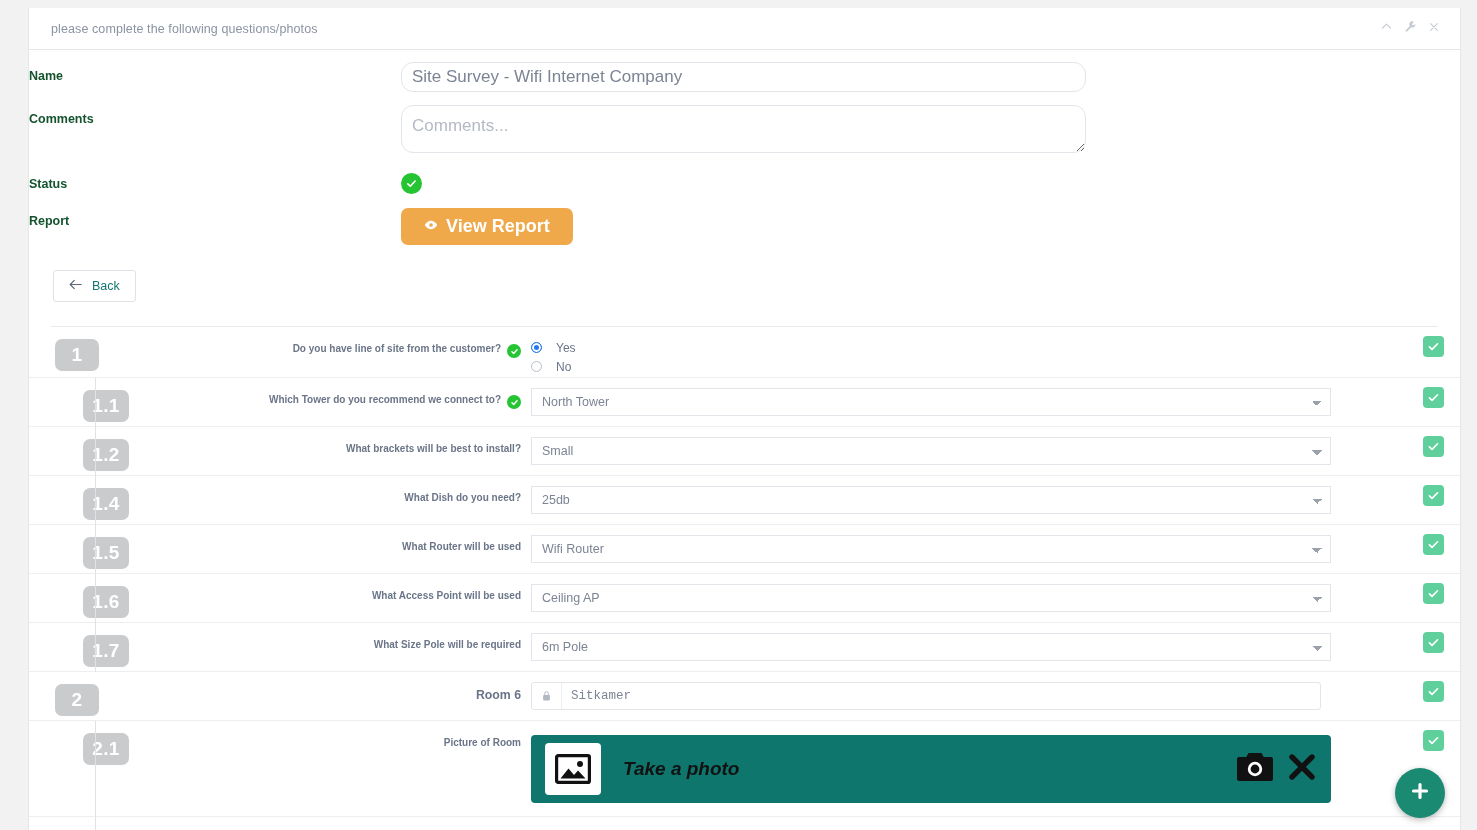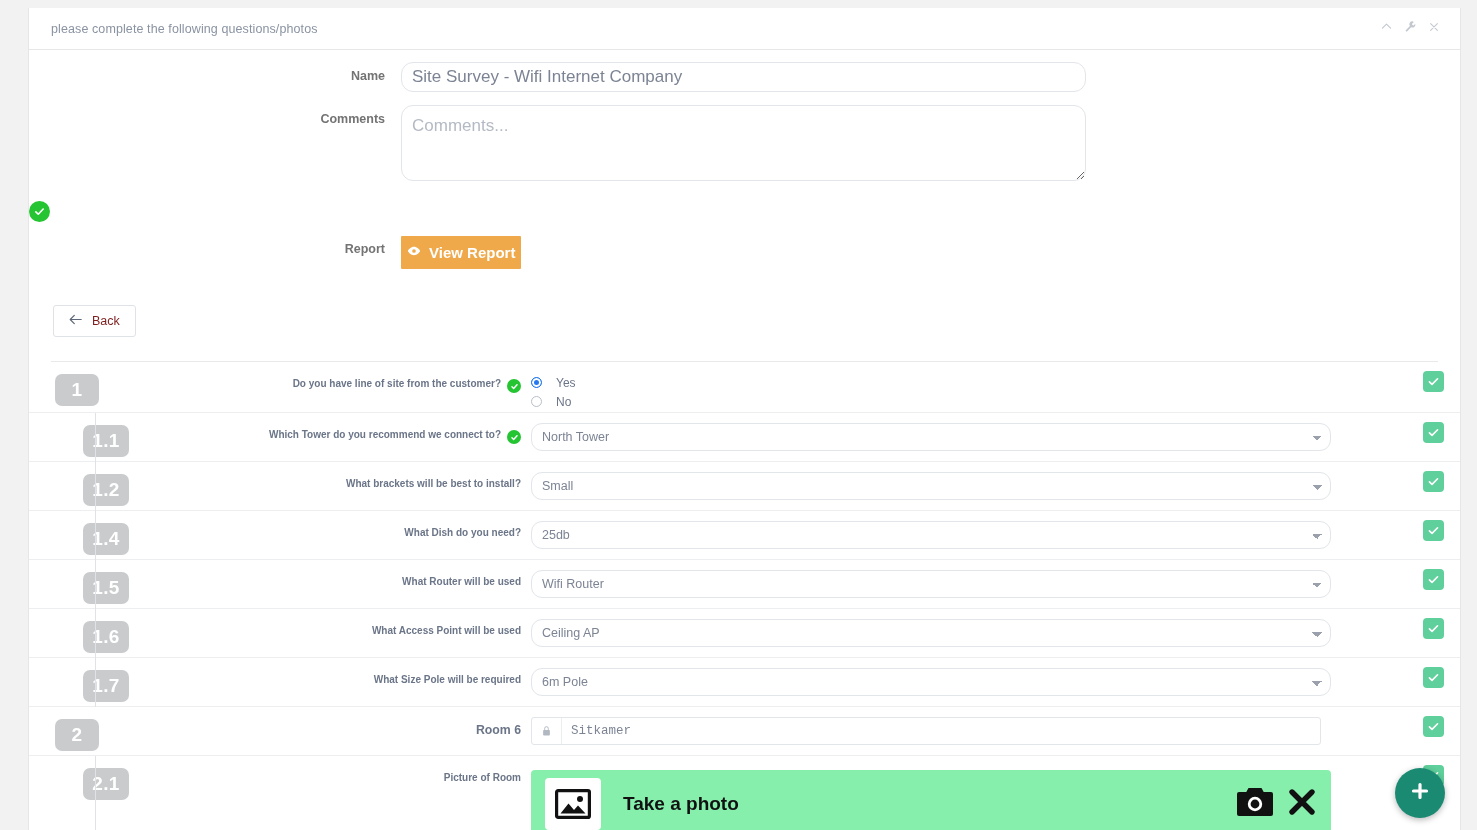--- a/index.html
+++ b/index.html
@@ -40,55 +40,55 @@
   .panel-tools {
     position: absolute; right: 20px; top: 12px;
     display: flex; gap: 11px; align-items: center;
     color: #c3c8d0;
   }
   .panel-tools .t { cursor: pointer; line-height: 1; display:block; }
   
   .form { padding-top: 12px; }
   .frow { display: flex; align-items: flex-start; margin-bottom: 13px; }
   .flabel {
-    width: 372px; text-align: right; padding-right: 16px;
-    font-size: 12.5px; font-weight: bold; color: #737373;
+    width: 372px; text-align: left; padding-right: 16px;
+    font-size: 12.5px; font-weight: bold; color: #14532d;
     padding-top: 7px;
   }
   .fctrl { flex: 1; }
   .inp {
     width: 685px; height: 30px;
     border: 1px solid #e2e5e9; border-radius: 12px;
     background:#fff; font-size: 17px; color: #7c8494;
     padding: 0 10px; outline: none;
     font-family: "Liberation Sans", sans-serif;
   }
   .inp::placeholder { color:#b4bac4; }
   textarea.inp {
-    height: 76px; padding: 8px 10px; resize: vertical;
+    height: 48px; padding: 8px 10px; resize: vertical;
     line-height: 1.4;
   }
   .check-badge {
     width: 21px; height: 21px; border-radius: 50%;
     background: #25c433; display:inline-flex;
     align-items:center; justify-content:center; margin-top: 3px;
   }
   .check-badge svg { display:block; }
   .btn-report {
     display: inline-flex; align-items:center; gap:8px;
-    background: #efa94a; border:none; border-radius: 1px;
-    color:#fff; font-size: 15px; font-weight:bold;
-    padding: 8px 6px; cursor:pointer; margin-top: 1px;
+    background: #efa94a; border:none; border-radius: 7px;
+    color:#fff; font-size: 18px; font-weight:bold;
+    padding: 8px 23px; cursor:pointer; margin-top: 1px;
     font-family: "Liberation Sans", sans-serif;
   }
   .btn-back {
     display:inline-flex; align-items:center; gap:10px;
-    margin: 23px 0 0 24px;
+    margin: 12px 0 0 24px;
     background:#fff; border:1px solid #dfe2e6; border-radius:3px;
-    color:#7f1d1d; font-size:12.5px; padding: 8px 15px;
+    color:#0f766e; font-size:12.5px; padding: 8px 15px;
     cursor:pointer; font-family:"Liberation Sans", sans-serif;
   }
   .hr-sep {
     margin: 24px 22px 0 22px;
     border-top: 1px solid #e9e9e9;
   }
   
   .qbody { position: relative; }
   .qrow {
     display:flex; align-items:flex-start;
@@ -112,21 +112,21 @@
     display:flex; justify-content:flex-end; align-items:flex-start; gap:6px;
   }
   .mini-check {
     width:14px;height:14px;border-radius:50%;background:#25c433;
     display:inline-flex;align-items:center;justify-content:center;
     flex:none; margin-top:1px;
   }
   .qctrl { flex:1; padding-top: 10px; padding-right: 60px; }
   .sel {
     width: 800px; height: 28px;
-    border:1px solid #e2e5e9; border-radius:11px;
+    border:1px solid #e2e5e9; border-radius:0;
     background:#fff; color:#7c8494; font-size:12.5px;
     padding: 0 10px; appearance:none; outline:none;
     font-family:"Liberation Sans", sans-serif;
     background-image:
       linear-gradient(45deg, transparent 50%, #9aa1ac 50%),
       linear-gradient(135deg, #9aa1ac 50%, transparent 50%);
     background-position: calc(100% - 13px) 12px, calc(100% - 8px) 12px;
     background-size: 5px 5px, 5px 5px;
     background-repeat: no-repeat;
   }
@@ -155,23 +155,23 @@
   .room-lock { width:30px; display:flex; align-items:center; justify-content:center;
     border-right:1px solid #eceef0; height:100%; color:#b2b8c1; }
   .room-inputwrap input {
     flex:1; border:none; outline:none; height:100%;
     font-size:12.5px; color:#7c8494; padding: 0 9px;
     font-family:Liberation Mono, monospace; background:transparent;
   }
   
   .photo-row { min-height: 96px; }
   .photo-banner {
-    width: 800px; height: 68px; background:#86efac;
+    width: 800px; height: 68px; background:#0f766e;
     border-radius: 4px; display:flex; align-items:center;
-    padding: 0 14px; cursor:pointer; margin-top: 4px;
+    padding: 0 14px; cursor:pointer; margin-top: 4px; font-style: italic;
   }
   .photo-thumb {
     width: 56px; height: 52px; background:#fff; border-radius:4px;
     display:flex; align-items:center; justify-content:center; flex:none;
   }
   .photo-text {
     margin-left: 22px; font-size: 19px; font-weight: bold; color:#111;
     flex: 1;
   }
   .photo-actions { display:flex; align-items:center; gap: 12px; }
@@ -226,20 +226,21 @@
       </div>
 
       <div class="frow">
         <div class="flabel">Comments</div>
         <div class="fctrl">
           <textarea class="inp" placeholder="Comments..." style=""></textarea>
         </div>
       </div>
 
       <div class="frow">
+        <div class="flabel">Status</div>
         <div class="fctrl">
           <span class="check-badge">
             <svg width="13" height="13" viewBox="0 0 16 16">
                 <path d="M3.5 8.4l3 3 6-6.4" stroke="#fff" stroke-width="2" fill="none" stroke-linecap="round" stroke-linejoin="round"></path>
               </svg>
           </span>
         </div>
       </div>
 
       <div class="frow">

